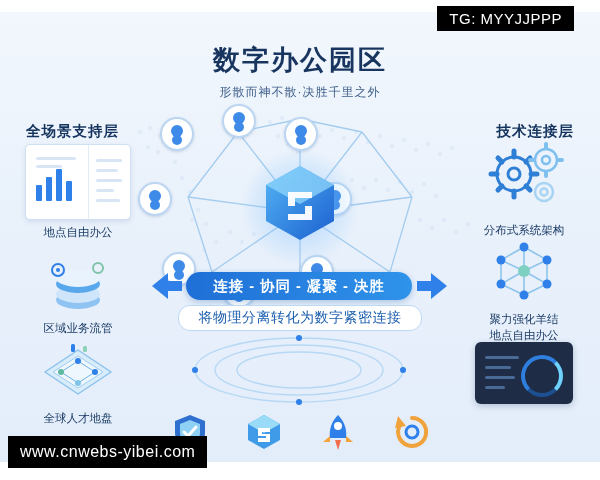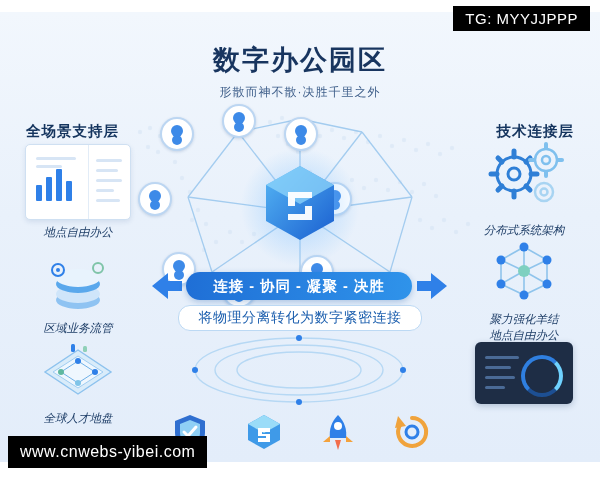--- a/index.html
+++ b/index.html
@@ -11,21 +11,21 @@
     width: 600px;
     height: 480px;
     font-family: "Liberation Sans", sans-serif;
     overflow: hidden;
     position: relative;
   }
   
   #tg-badge {
     position: absolute;
     top: 6px;
-    right: 10px;
+    right: 26px;
     background: #000000;
     color: #ffffff;
     font-size: 15px;
     padding: 4px 12px;
     letter-spacing: 0.5px;
     z-index: 40;
   }
   #site-badge {
     position: absolute;
     left: 8px;
@@ -85,21 +85,20 @@
     letter-spacing: 1px;
   }
   #left-head { left: 26px; top: 110px; }
   #right-head { right: 26px; top: 110px; }
 
   
   .feature {
     position: absolute;
     width: 120px;
     text-align: center;
-    font-style: italic;
   }
   .feature .cap {
     font-size: 11.5px;
     color: #1c3c66;
     line-height: 1.35;
     margin-top: 5px;
   }
   .feature .cap2 { font-size: 11.5px; color:#1c3c66; line-height:1.35; }
   #f-left-1 { left: 18px; top: 132px; }
   #f-left-2 { left: 18px; top: 244px; text-align: center; }

